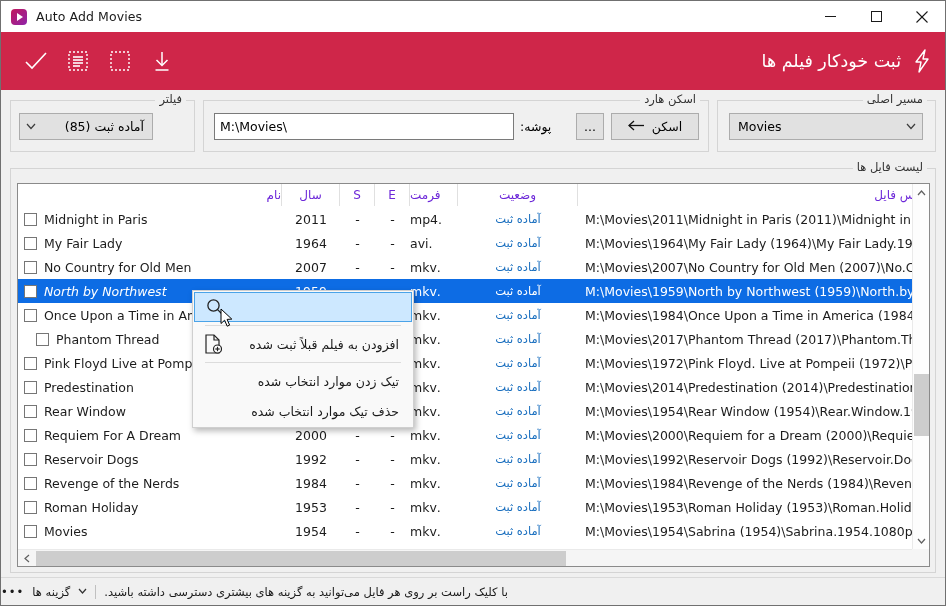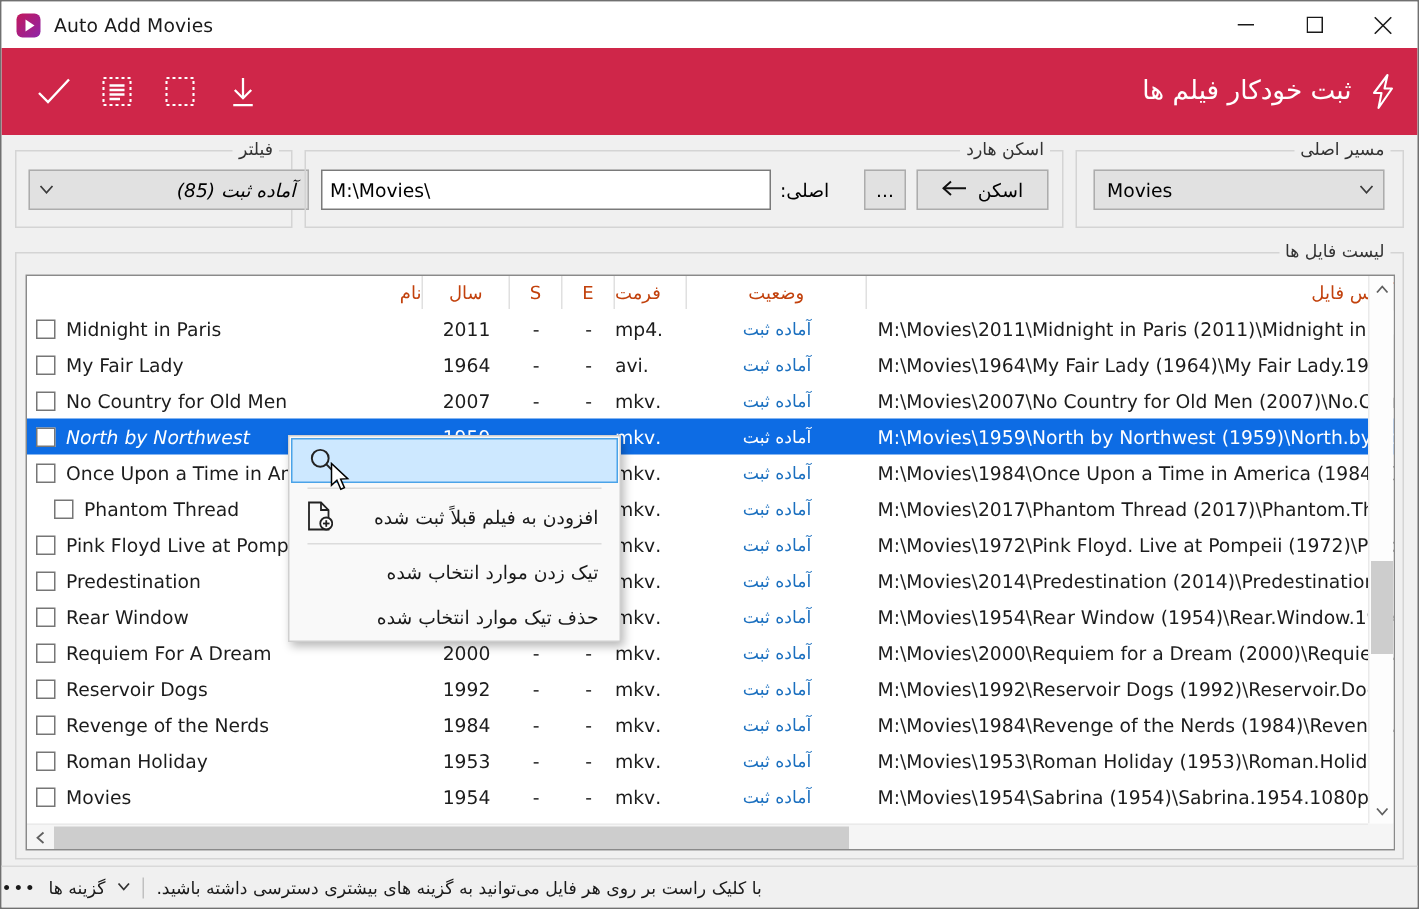--- a/index.html
+++ b/index.html
@@ -101,21 +101,21 @@
   .combo {
     position: absolute;
     border: 1px solid #acacac; background: #e1e1e1;
     display: flex; align-items: center;
     font-size: 12.5px; color: #000;
     height: 27px;
   }
   .combo .cb-text { flex: 1; text-align: right; padding-right: 8px; direction: rtl; }
   .combo .cb-arrow { width: 22px; display:flex; align-items:center; justify-content:center; }
 
-  #filter-combo { left: 8px; top: 12px; width: 187px; font-style: italic; }
+  #filter-combo { left: 8px; top: 12px; width: 134px; }
   #main-combo   { left: 11px; top: 12px; width: 194px; }
   #main-combo .cb-text { text-align: left; padding-left: 8px; padding-right:0; direction: ltr; }
 
   .btn {
     position: absolute; height: 27px;
     border: 1px solid #acacac; background: #e1e1e1;
     font-size: 12.5px; color: #000;
     display: flex; align-items: center; justify-content: center;
     gap: 7px; direction: rtl;
   }
@@ -142,21 +142,21 @@
     padding: 0 4px; font-size: 11.5px; color: #333; direction: rtl;
   }
   .listview {
     position: absolute; left: 6px; top: 14px; width: 913px; height: 384px;
     background: #fff; border: 1px solid #8a8a8a;
     overflow: hidden;
   }
   .lv-header {
     position: relative; height: 39px; background: #fff;
     border-bottom: 1px solid #d9d9d9;
-    font-size: 12px; color: #c2410c;
+    font-size: 12px; color: #6d28d9;
   }
   .hcell {
     position: absolute; top: 0; height: 22px;
     display: flex; align-items: center;
     border-right: 1px solid #e0e0e0;
     white-space: nowrap;
   }
   .hcell.c { justify-content: center; }
   .hcell.r { justify-content: flex-end; padding-right: 8px; direction: rtl; }
   .hcell.l { justify-content: flex-start; padding-left: 8px; }
@@ -327,21 +327,21 @@
         <span>اسکن</span>
         <span>
           <svg width="17" height="11" viewBox="0 0 17 11">
               <line x1="1" y1="5.5" x2="16" y2="5.5" stroke="#111" stroke-width="1.3"></line>
               <polyline points="6,1 1,5.5 6,10" fill="none" stroke="#111" stroke-width="1.3"></polyline>
             </svg>
         </span>
       </div>
       <div class="btn" id="dots-btn">...</div>
       <div class="path-input">M:\Movies\</div>
-      <div class="folder-label">اصلی:</div>
+      <div class="folder-label">پوشه:</div>
     </div>
 
     <div class="gbox" id="g-main">
       <div class="gbox-legend">مسیر اصلی</div>
       <div class="combo" id="main-combo">
         <span class="cb-text">Movies</span>
         <span class="cb-arrow">
           <svg width="10" height="7" viewBox="0 0 10 7">
               <polyline points="1,1 5,5.5 9,1" fill="none" stroke="#3c3c3c" stroke-width="1.2"></polyline>
             </svg>

